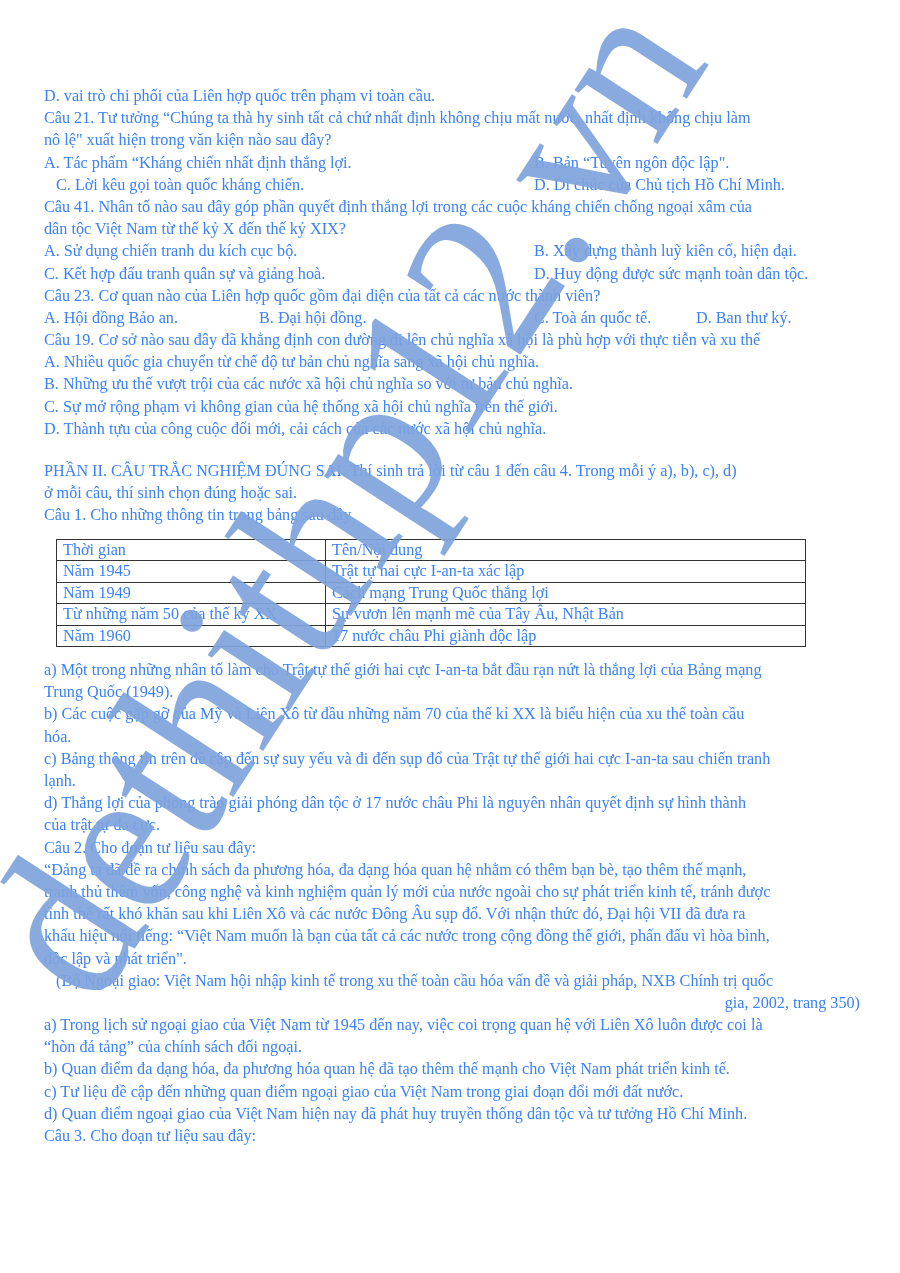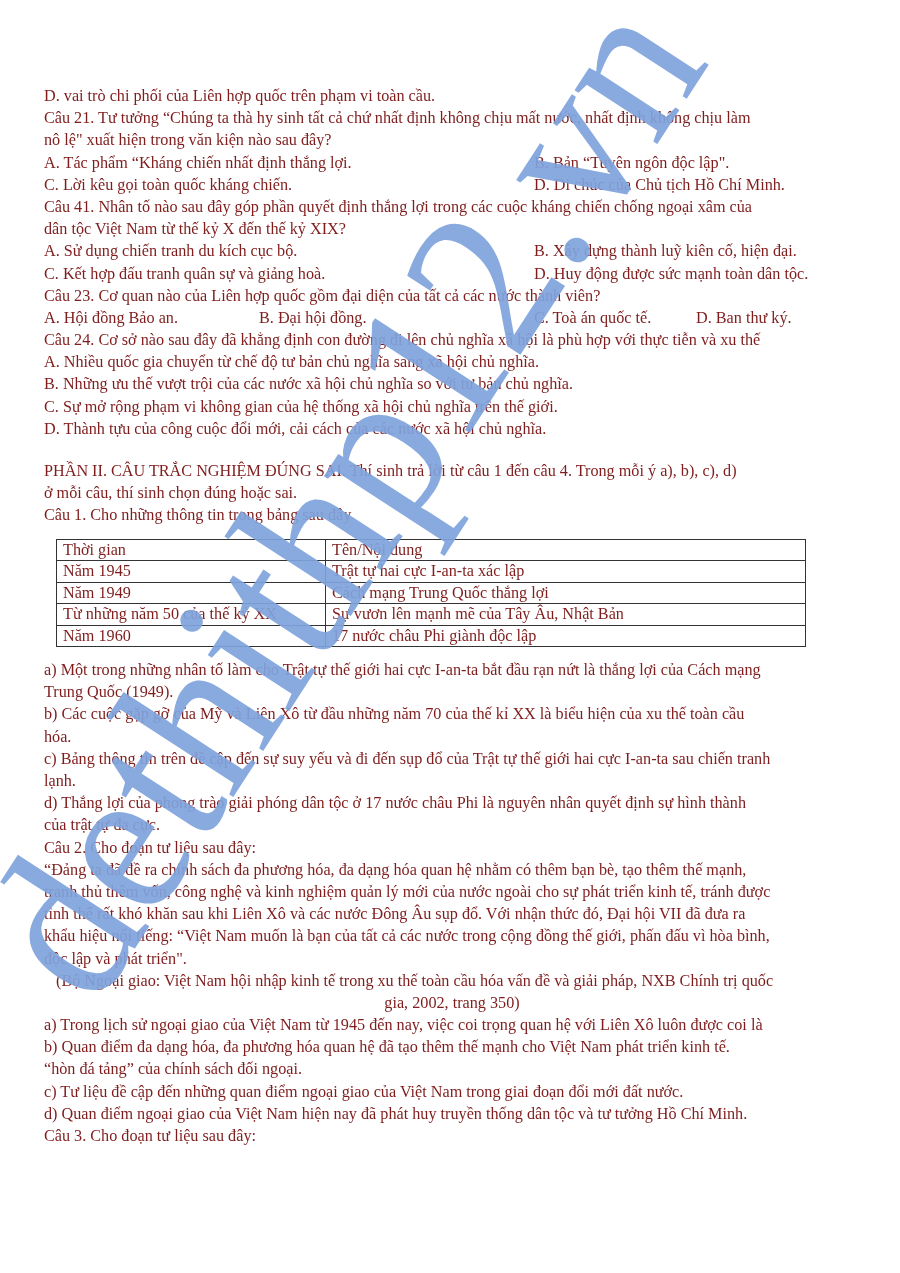--- a/index.html
+++ b/index.html
@@ -1,54 +1,54 @@
 <!DOCTYPE html>
 <html><head>
 <meta charset="utf-8">
 <style>
   html, body { margin: 0; padding: 0; background: #ffffff; }
   body { width: 900px; height: 1273px; position: relative; overflow: hidden; }
   .page {
     position: absolute; left: 44px; top: 85px; width: 816px;
-    font-family: "Liberation Serif", serif; font-size: 16.2px; color: #7f1d1d;
+    font-family: "Liberation Serif", serif; font-size: 16.2px; color: #3b82f6;
     line-height: 22.2px;
   }
   .line { white-space: nowrap; height: 22.2px; }
   b { font-weight: normal; }
   .opts { position: relative; height: 22.2px; white-space: nowrap; }
   .opts span { position: absolute; top: 0; }
   .gap { height: 20px; }
   table.info {
     border-collapse: collapse; width: 750px; margin: 12px; font-size: 16.2px;
     line-height: 20.5px;
   }
   table.info td { border: 1px solid #333; padding: 0 6px; white-space: nowrap; height: 20.5px; }
   table.info td.c1 { width: 256px; }
-  .src-right { text-align: center; }
+  .src-right { text-align: right; }
   .indent { padding-left: 12px; }
   .watermark {
     position: absolute; left: 0; top: 0; width: 900px; height: 1273px;
     pointer-events: none; z-index: 2;
   }
 </style>
 </head>
 <body>
 
 <div class="page">
 
   <div class="line">D. vai trò chi phối của Liên hợp quốc trên phạm vi toàn cầu.</div>
 
   <div class="line"><b>Câu 21.</b><span> Tư tưởng “Chúng ta thà hy sinh tất cả chứ nhất định không chịu mất nước, nhất định không chịu làm</span></div>
   <div class="line">nô lệ" xuất hiện trong văn kiện nào sau đây?</div>
   <div class="opts">
     <span style="left:0">A. Tác phẩm “Kháng chiến nhất định thắng lợi.</span>
     <span style="left:490px">B. Bản “Tuyên ngôn độc lập".</span>
   </div>
   <div class="opts">
-    <span style="left:0">C. Lời kêu gọi toàn quốc kháng chiến.</span>
+    <span style="left:12px">C. Lời kêu gọi toàn quốc kháng chiến.</span>
     <span style="left:490px">D. Di chúc của Chủ tịch Hồ Chí Minh.</span>
   </div>
 
   <div class="line"><b>Câu 41.</b><span> Nhân tố nào sau đây góp phần quyết định thắng lợi trong các cuộc kháng chiến chống ngoại xâm của</span></div>
   <div class="line">dân tộc Việt Nam từ thế kỷ X đến thế kỷ XIX?</div>
   <div class="opts">
     <span style="left:0">A. Sử dụng chiến tranh du kích cục bộ.</span>
     <span style="left:490px">B. Xây dựng thành luỹ kiên cố, hiện đại.</span>
   </div>
   <div class="opts">
@@ -57,21 +57,21 @@
   </div>
 
   <div class="line"><b>Câu 23.</b><span> Cơ quan nào của Liên hợp quốc gồm đại diện của tất cả các nước thành viên?</span></div>
   <div class="opts">
     <span style="left:0">A. Hội đồng Bảo an.</span>
     <span style="left:215px">B. Đại hội đồng.</span>
     <span style="left:490px">C. Toà án quốc tế.</span>
     <span style="left:652px">D. Ban thư ký.</span>
   </div>
 
-  <div class="line"><b>Câu 24.</b><span> Cơ sở nào sau đây đã khẳng định con đường đi lên chủ nghĩa xã hội là phù hợp với thực tiễn và xu thế</span></div>
+  <div class="line"><b>Câu 19.</b><span> Cơ sở nào sau đây đã khẳng định con đường đi lên chủ nghĩa xã hội là phù hợp với thực tiễn và xu thế</span></div>
   <div class="line">A. Nhiều quốc gia chuyển từ chế độ tư bản chủ nghĩa sang xã hội chủ nghĩa.</div>
   <div class="line">B. Những ưu thế vượt trội của các nước xã hội chủ nghĩa so với tư bản chủ nghĩa.</div>
   <div class="line">C. Sự mở rộng phạm vi không gian của hệ thống xã hội chủ nghĩa trên thế giới.</div>
   <div class="line">D. Thành tựu của công cuộc đổi mới, cải cách của các nước xã hội chủ nghĩa.</div>
 
   <div class="gap"></div>
 
   <div class="line"><b>PHẦN II. CÂU TRẮC NGHIỆM ĐÚNG SAI.</b><span> Thí sinh trả lời từ </span><b>câu 1 đến câu 4</b><span>. Trong mỗi ý </span><b>a), b), c), d)</b></div>
   <div class="line">ở mỗi câu, thí sinh chọn đúng hoặc sai.</div>
 
@@ -94,40 +94,40 @@
       <td class="c1">Từ những năm 50 của thế kỷ XX</td>
       <td>Sự vươn lên mạnh mẽ của Tây Âu, Nhật Bản</td>
     </tr>
     <tr>
       <td class="c1">Năm 1960</td>
       <td>17 nước châu Phi giành độc lập</td>
     </tr>
   </tbody>
     </table>
 
-  <div class="line"><b>a)</b><span> Một trong những nhân tố làm cho Trật tự thế giới hai cực I-an-ta bắt đầu rạn nứt là thắng lợi của Cách mạng</span></div>
+  <div class="line"><b>a)</b><span> Một trong những nhân tố làm cho Trật tự thế giới hai cực I-an-ta bắt đầu rạn nứt là thắng lợi của Bảng mạng</span></div>
   <div class="line">Trung Quốc (1949).</div>
   <div class="line"><b>b)</b><span> Các cuộc gặp gỡ của Mỹ và Liên Xô từ đầu những năm 70 của thế kỉ XX là biểu hiện của xu thế toàn cầu</span></div>
   <div class="line">hóa.</div>
   <div class="line"><b>c)</b><span> Bảng thông tin trên đề cập đến sự suy yếu và đi đến sụp đổ của Trật tự thế giới hai cực I-an-ta sau chiến tranh</span></div>
   <div class="line">lạnh.</div>
   <div class="line"><b>d)</b><span> Thắng lợi của phong trào giải phóng dân tộc ở 17 nước châu Phi là nguyên nhân quyết định sự hình thành</span></div>
   <div class="line">của trật tự đa cực.</div>
 
   <div class="line"><b>Câu 2.</b><span> Cho đoạn tư liệu sau đây:</span></div>
   <div class="line">“Đảng ta đã đề ra chính sách đa phương hóa, đa dạng hóa quan hệ nhằm có thêm bạn bè, tạo thêm thế mạnh,</div>
   <div class="line">tranh thủ thêm vốn, công nghệ và kinh nghiệm quản lý mới của nước ngoài cho sự phát triển kinh tế, tránh được</div>
   <div class="line">tình thế rất khó khăn sau khi Liên Xô và các nước Đông Âu sụp đổ. Với nhận thức đó, Đại hội VII đã đưa ra</div>
   <div class="line">khẩu hiệu nổi tiếng: “Việt Nam muốn là bạn của tất cả các nước trong cộng đồng thế giới, phấn đấu vì hòa bình,</div>
   <div class="line">độc lập và phát triển".</div>
   <div class="line indent">(Bộ Ngoại giao: Việt Nam hội nhập kinh tế trong xu thế toàn cầu hóa vấn đề và giải pháp, NXB Chính trị quốc</div>
   <div class="line src-right">gia, 2002, trang 350)</div>
   <div class="line"><b>a)</b><span> Trong lịch sử ngoại giao của Việt Nam từ 1945 đến nay, việc coi trọng quan hệ với Liên Xô luôn được coi là</span></div>
+  <div class="line">“hòn đá tảng” của chính sách đối ngoại.</div>
   <div class="line"><b>b)</b><span> Quan điểm đa dạng hóa, đa phương hóa quan hệ đã tạo thêm thế mạnh cho Việt Nam phát triển kinh tế.</span></div>
-  <div class="line">“hòn đá tảng” của chính sách đối ngoại.</div>
   <div class="line"><b>c)</b><span> Tư liệu đề cập đến những quan điểm ngoại giao của Việt Nam trong giai đoạn đổi mới đất nước.</span></div>
   <div class="line"><b>d)</b><span> Quan điểm ngoại giao của Việt Nam hiện nay đã phát huy truyền thống dân tộc và tư tưởng Hồ Chí Minh.</span></div>
 
   <div class="line"><b>Câu 3.</b><span> Cho đoạn tư liệu sau đây:</span></div>
 </div>
 
 <svg class="watermark" viewBox="0 0 900 1273" xmlns="http://www.w3.org/2000/svg">
   <text x="0" y="0" transform="translate(95,1010) rotate(-57)" font-family="Liberation Serif, serif" font-size="215" font-weight="normal" fill="#7fa3dc" fill-opacity="0.92" textLength="1130" lengthAdjust="spacingAndGlyphs">dethithp12.vn</text>
 </svg>
 

